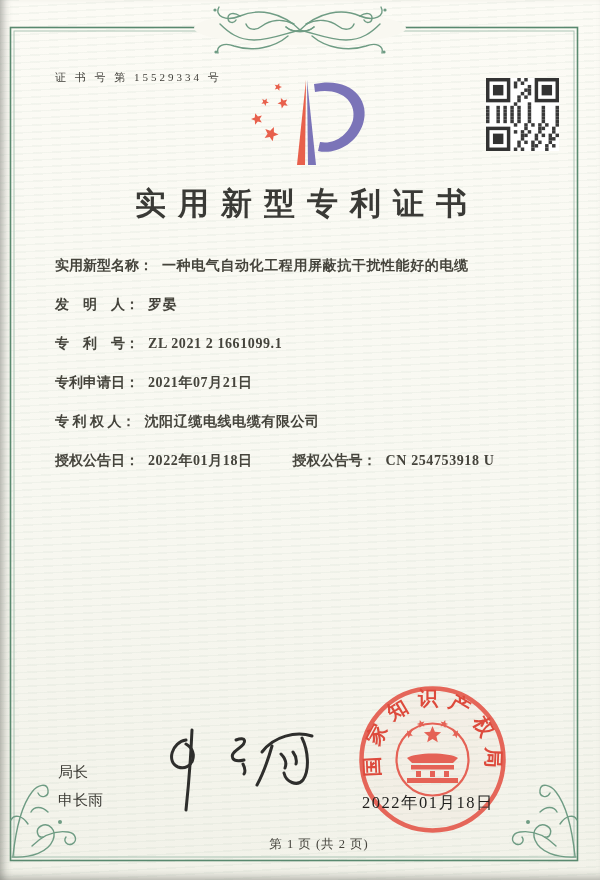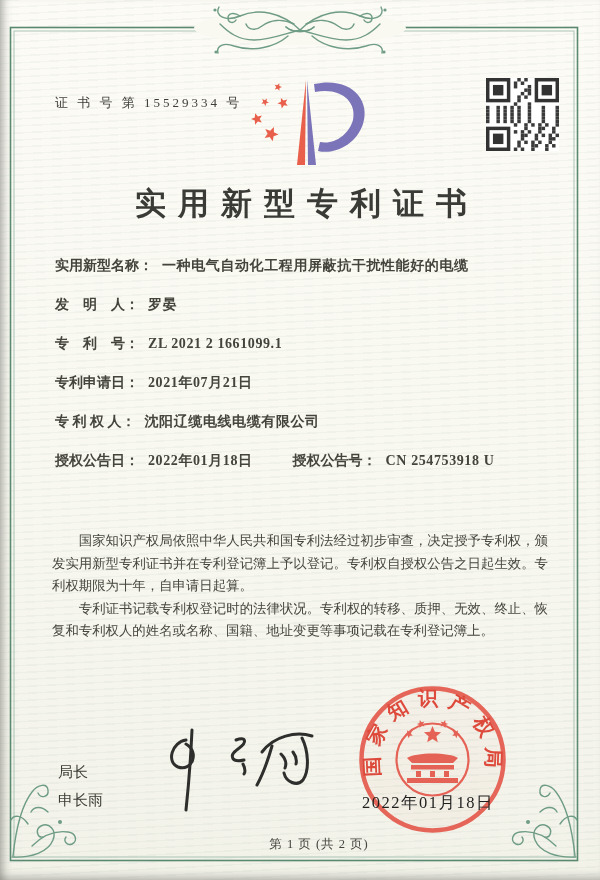--- a/index.html
+++ b/index.html
@@ -8,21 +8,21 @@
     background:linear-gradient(180deg,#fcfbf5 0%,#f8f8f1 55%,#f2f2e9 100%);
     font-family:"Liberation Serif","DejaVu Serif",serif;
     color:#3f3e38;
     box-shadow:inset 9px 0 8px -6px rgba(95,95,90,.5), inset 0 -9px 8px -6px rgba(95,95,90,.4);
   }
   .page::before{ 
     content:"";position:absolute;inset:0;pointer-events:none;
     background:repeating-linear-gradient(177deg,rgba(140,170,150,.08) 0 1.5px,transparent 1.5px 7px);
   }
   .frame-svg{position:absolute;left:0;top:0;}
-  .cert-no{position:absolute;left:55px;top:94px;font-size:13px;letter-spacing:3px;}
+  .cert-no{position:absolute;left:55px;top:70px;font-size:11px;letter-spacing:3px;}
   .logo-svg{position:absolute;left:228px;top:72px;}
   .qr-svg{position:absolute;left:486px;top:78px;background:#fff;}
   .title{
     position:absolute;left:0;top:183px;width:100%;text-align:center;margin:0;
     font-size:31px;font-weight:600;letter-spacing:12px;padding-left:14px;box-sizing:border-box;color:#3a3a36;
   }
   .fields{position:absolute;left:55px;top:256px;width:505px;}
   .field-row{display:flex;height:39px;align-items:flex-start;font-size:14px;line-height:20px;color:#45443c;}
   .f-label{white-space:pre;font-weight:bold;}
   .f-value{margin-left:9px;letter-spacing:.6px;font-weight:bold;}
@@ -214,24 +214,20 @@
     <div class="field-row">
       <span class="f-label">授权公告日：</span>
       <span class="f-value">2022年01月18日</span>
       <span class="grant-second">
         <span class="f-label">授权公告号：</span>
         <span class="f-value">CN 254753918 U</span>
       </span>
     </div>
   </div>
 
-  <div class="paragraphs">
-    <p>国家知识产权局依照中华人民共和国专利法经过初步审查，决定授予专利权，颁发实用新型专利证书并在专利登记簿上予以登记。专利权自授权公告之日起生效。专利权期限为十年，自申请日起算。</p>
-    <p>专利证书记载专利权登记时的法律状况。专利权的转移、质押、无效、终止、恢复和专利权人的姓名或名称、国籍、地址变更等事项记载在专利登记簿上。</p>
-  </div>
 
   <div class="signer">
     <div>局长</div>
     <div>申长雨</div>
   </div>
 
   <svg class="sig-svg" width="200" height="115" viewBox="0 0 200 115">
     <g fill="none" stroke="#2e2e2c" stroke-width="3" stroke-linecap="round">
       <path d="M36,28 C22,30 16,50 28,55 C42,60 50,40 36,32"></path>
       <path d="M42,18 C41,40 39,70 36,98"></path>

